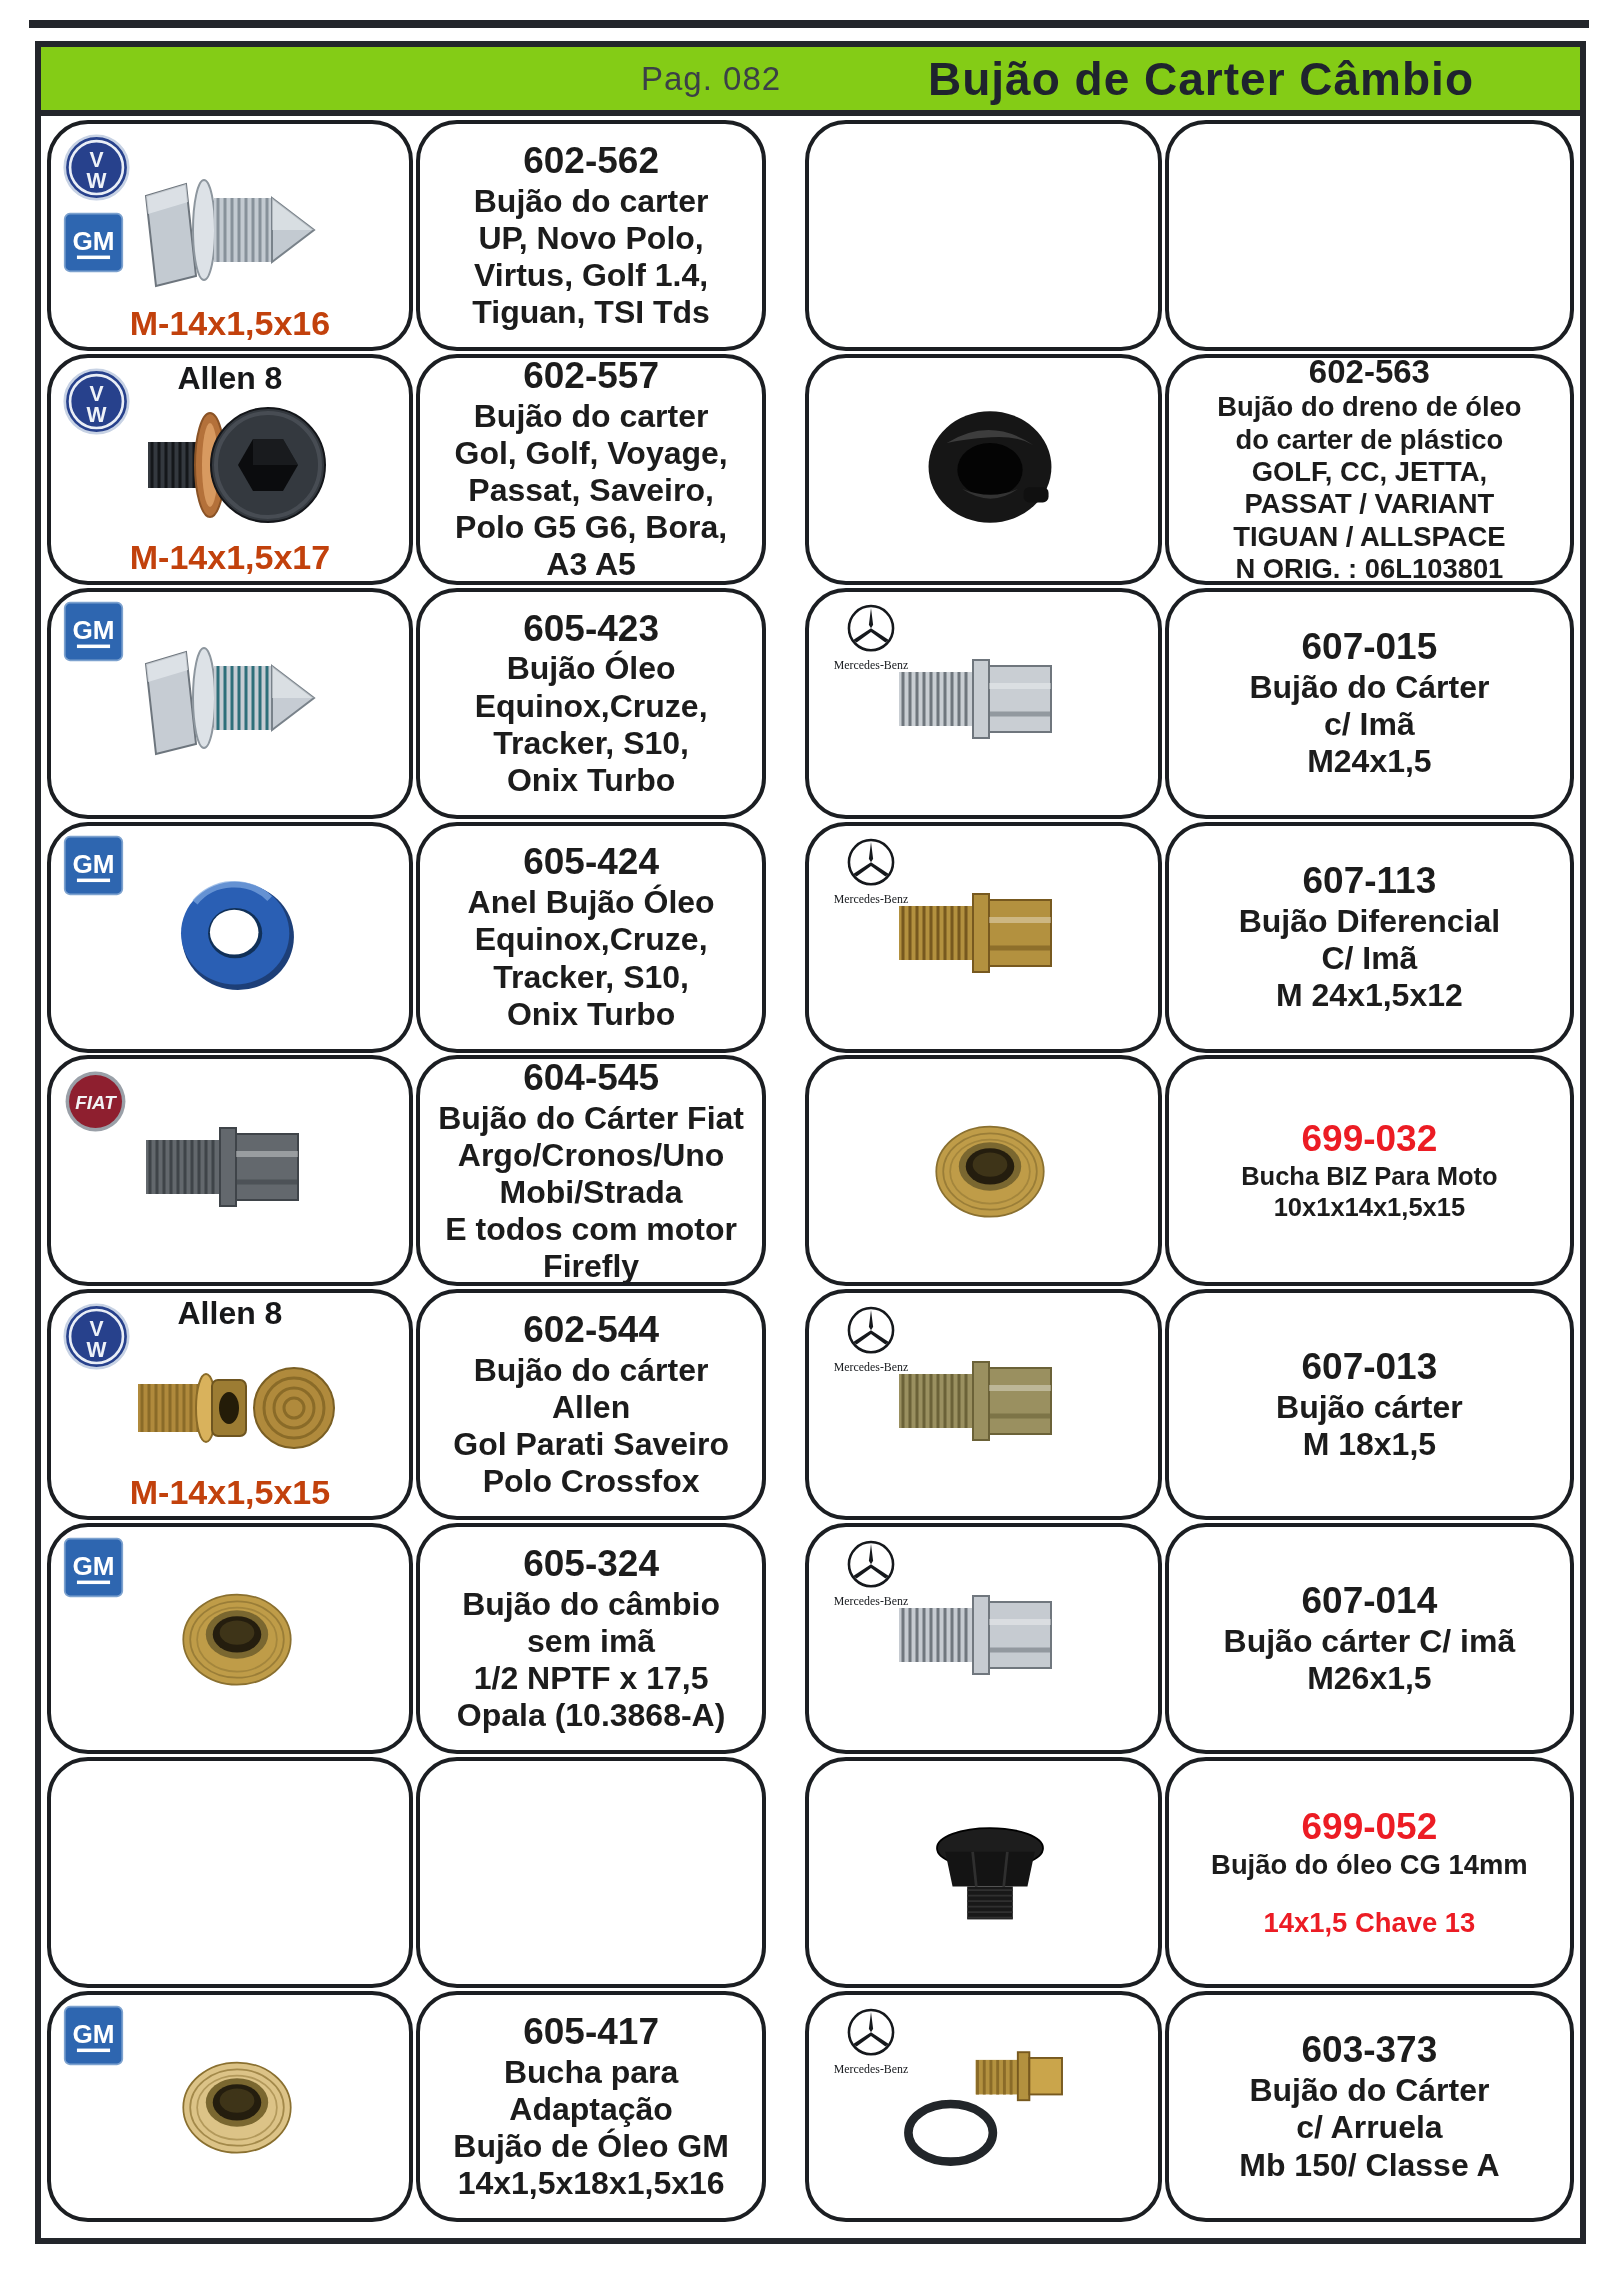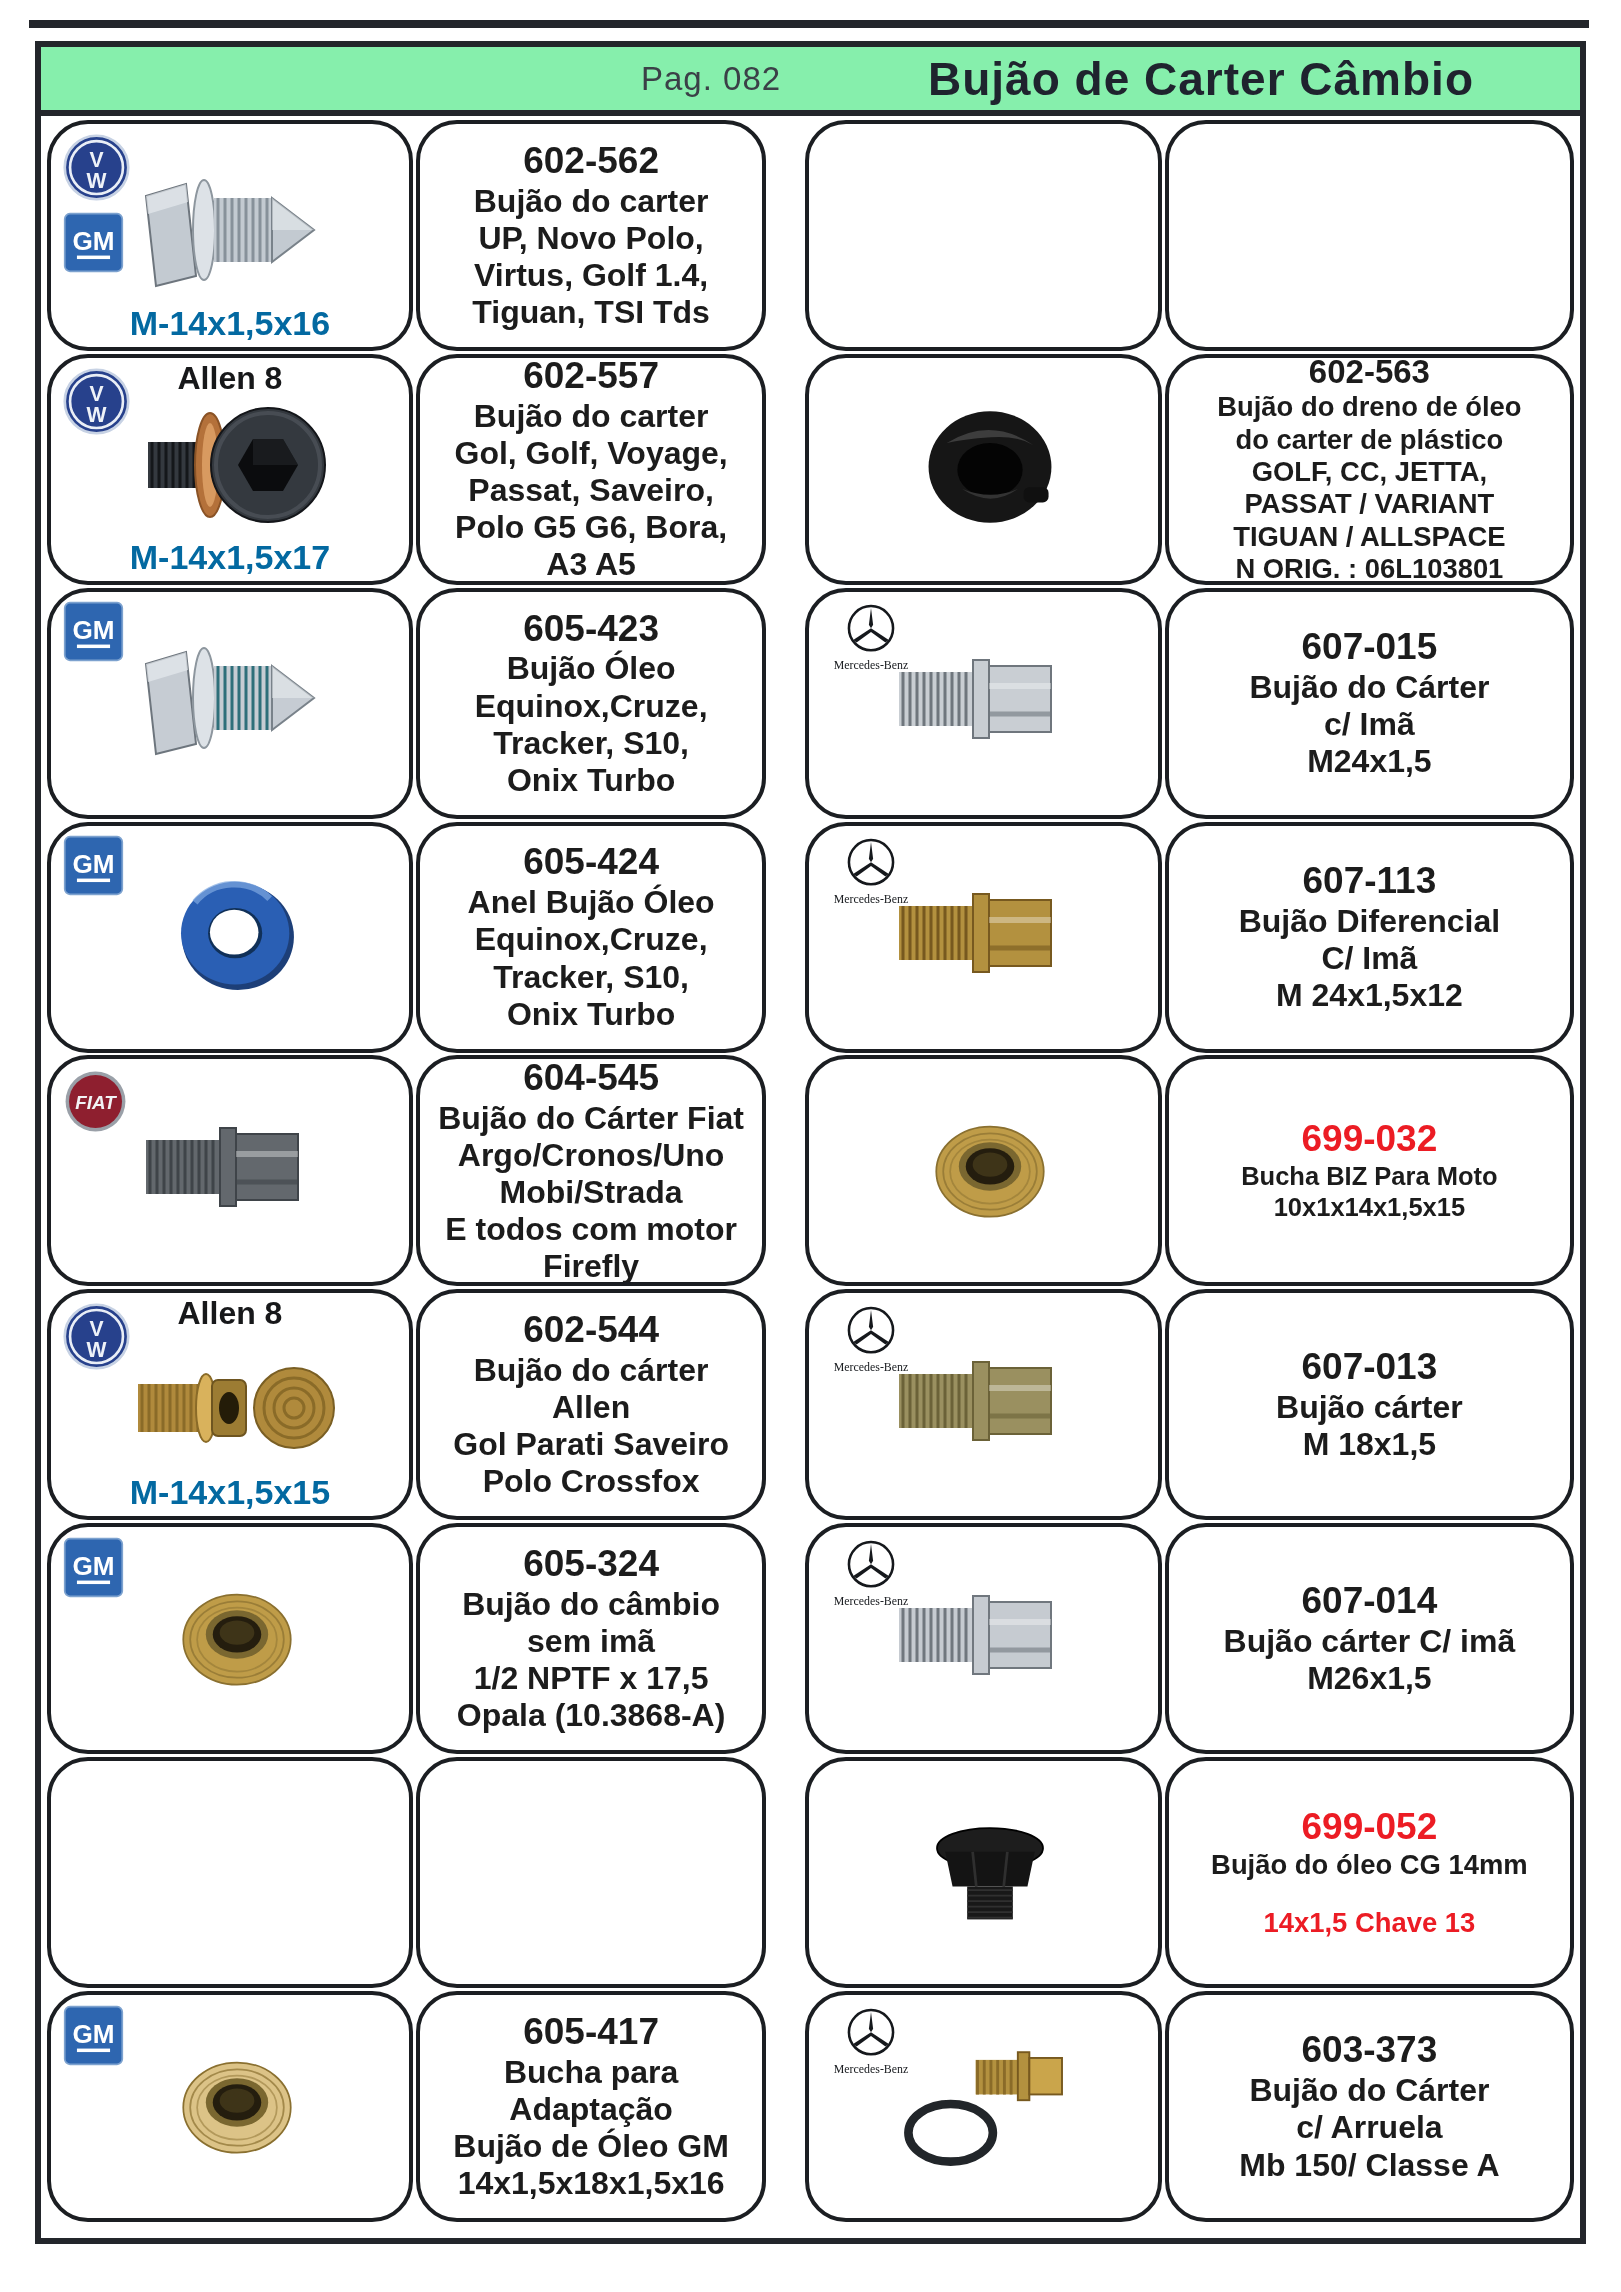--- a/index.html
+++ b/index.html
@@ -1,39 +1,39 @@
 <!DOCTYPE html>
 <html><head>
 <meta charset="utf-8">
 <style>
   html,body{margin:0;padding:0;background:#ffffff;}
   .page{position:relative;width:1621px;height:2293px;background:#fff;
         font-family:"Liberation Sans",sans-serif;color:#1c1c1c;overflow:hidden;}
   .top-rule{position:absolute;top:19.6px;left:29px;width:1560px;height:8.8px;background:#23262b;}
   .outer{position:absolute;left:35px;top:41px;width:1551px;height:2203px;
          border:6.9px solid #23262b;box-sizing:border-box;background:#fff;}
-  .header{position:relative;height:63px;background:#86efac;border-bottom:6.9px solid #23262b;padding-left:9px;}
+  .header{position:relative;height:63px;background:#84cc16;border-bottom:6.9px solid #23262b;padding-left:9px;}
   .page-label{position:absolute;left:600px;top:50%;transform:translateY(-50%);
               font-size:33px;font-weight:400;color:#3b4047;letter-spacing:1px;}
   .page-title{position:absolute;left:887px;top:50%;transform:translateY(-50%);
               font-size:46px;font-weight:bold;color:#1f232e;letter-spacing:1px;}
   .grid{display:flex;flex-direction:column;gap:2.9px;padding:3.9px 5.9px;}
   .catalog-row{display:flex;gap:2.9px;height:231px;}
   .cell{border:4.9px solid #1b1e22;border-radius:41px;background:#fff;
         box-sizing:border-box;position:relative;overflow:hidden;}
   .img-cell-left{width:372px;}
   .txt-cell-left{width:356px;}
   .col-spacer{width:33px;}
   .img-cell-right{width:363px;}
   .txt-cell-right{width:416px;}
   .logos{position:absolute;left:11.8px;top:9.8px;display:flex;flex-direction:column;
          gap:7.8px;align-items:flex-start;z-index:2;}
   .photo{position:absolute;left:52%;top:50%;transform:translate(-50%,-50%);z-index:1;}
   .caption{position:absolute;bottom:3.9px;left:0;width:100%;text-align:center;
-           font-size:34px;font-weight:bold;color:#0369a1;z-index:3;}
+           font-size:34px;font-weight:bold;color:#c2410c;z-index:3;}
   .top-label{position:absolute;top:2px;left:0;width:100%;text-align:center;
              font-size:32px;font-weight:bold;color:#17181a;z-index:3;}
   .lines{display:flex;flex-direction:column;justify-content:center;align-items:center;
          height:100%;text-align:center;font-weight:bold;line-height:1.16;padding:0 7.8px;}
   .ln{width:100%;}
   .pn{font-size:37px;}
   .pn2{font-size:33px;}
   .d{font-size:32px;}
   .m{font-size:27.4px;line-height:1.18;}
   .sm{font-size:25.5px;line-height:1.25;}

